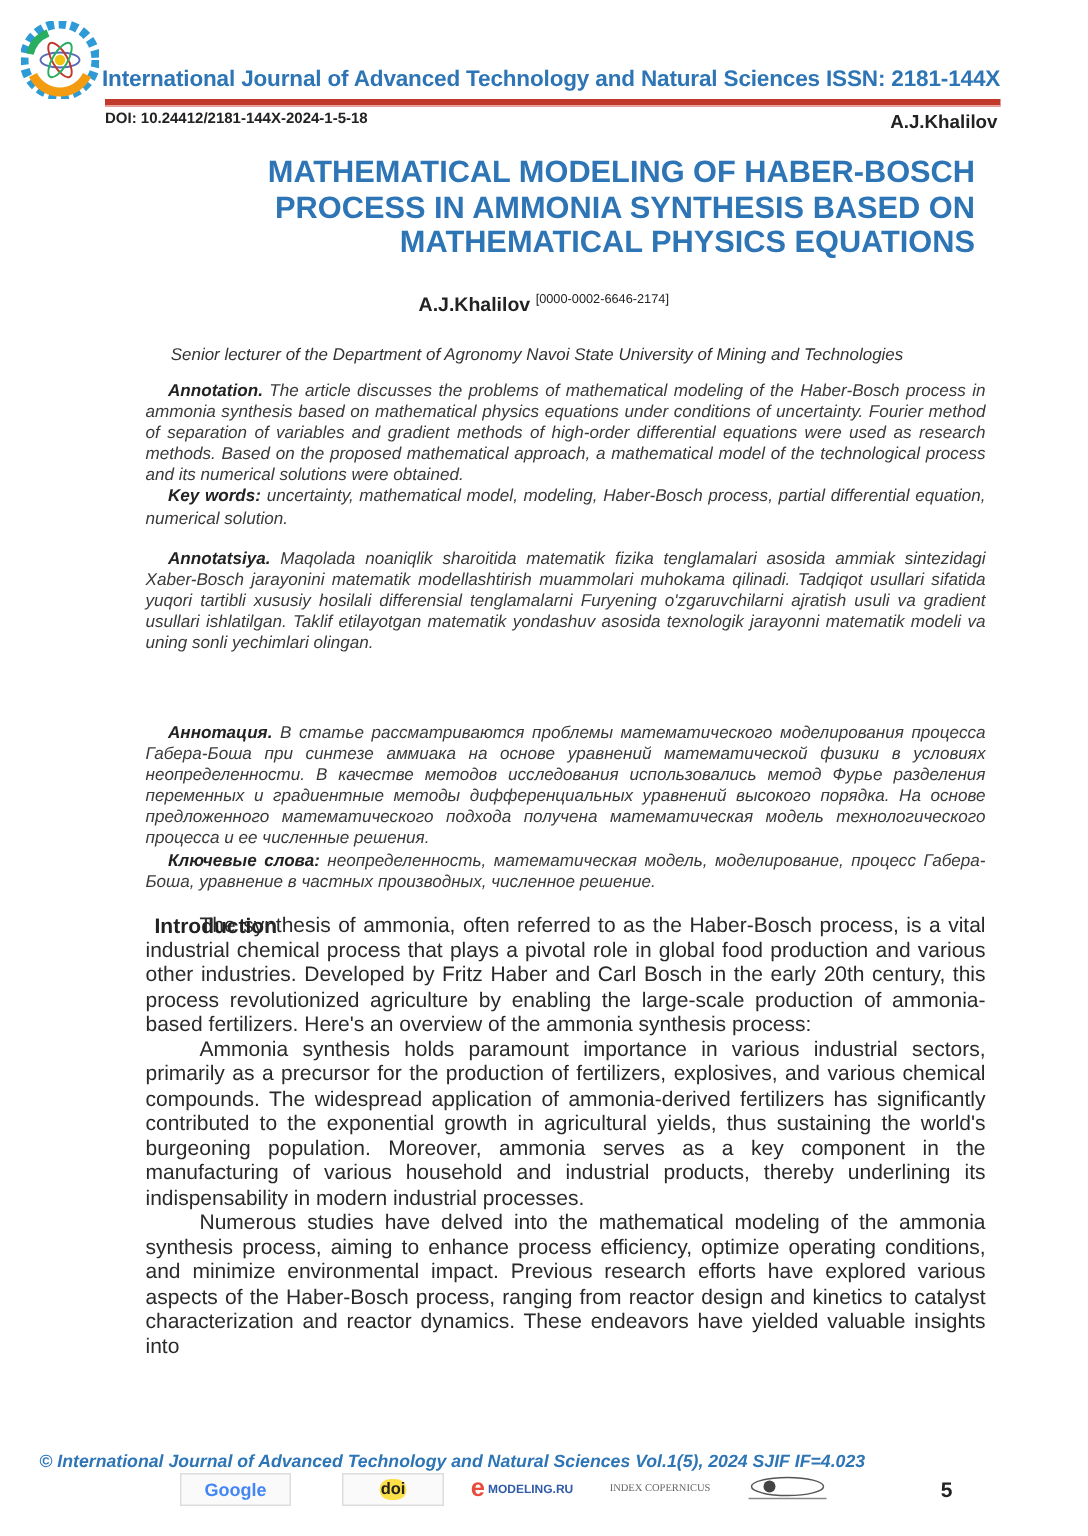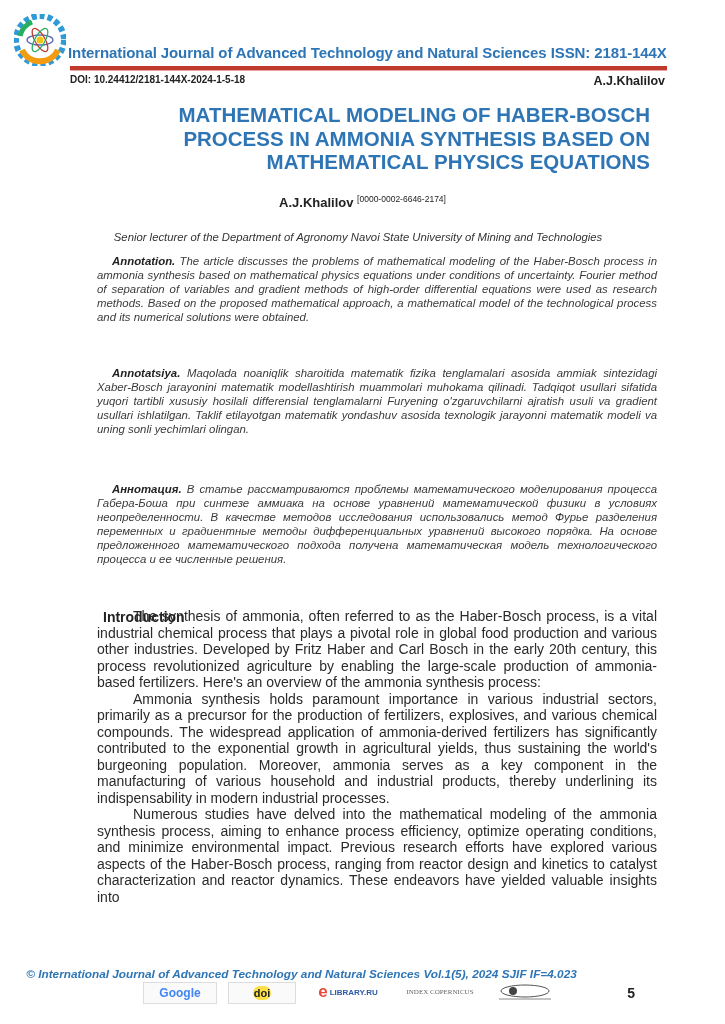--- a/index.html
+++ b/index.html
@@ -47,48 +47,50 @@
 
 <div class="title">MATHEMATICAL MODELING OF HABER-BOSCH PROCESS IN AMMONIA SYNTHESIS BASED ON MATHEMATICAL PHYSICS EQUATIONS</div>
 <div class="author-line">
   <span>A.J.Khalilov</span>
   <sup>[0000-0002-6646-2174]</sup>
 </div>
 <div class="affiliation">Senior lecturer of the Department of Agronomy Navoi State University of Mining and Technologies</div>
 
 <div class="abstract abs-en">
   <p><b>Annotation.</b><span> The article discusses the problems of mathematical modeling of the Haber-Bosch process in ammonia synthesis based on mathematical physics equations under conditions of uncertainty. Fourier method of separation of variables and gradient methods of high-order differential equations were used as research methods. Based on the proposed mathematical approach, a mathematical model of the technological process and its numerical solutions were obtained.</span></p>
+  <p><b>Key words:</b><span> uncertainty, mathematical model, modeling, Haber-Bosch process, partial differential equation, numerical solution.</span></p>
 </div>
 
 <div class="abstract abs-uz">
   <p><b>Annotatsiya.</b><span> Maqolada noaniqlik sharoitida matematik fizika tenglamalari asosida ammiak sintezidagi Xaber-Bosch jarayonini matematik modellashtirish muammolari muhokama qilinadi. Tadqiqot usullari sifatida yuqori tartibli xususiy hosilali differensial tenglamalarni Furyening o'zgaruvchilarni ajratish usuli va gradient usullari ishlatilgan. Taklif etilayotgan matematik yondashuv asosida texnologik jarayonni matematik modeli va uning sonli yechimlari olingan.</span></p>
 </div>
 
 <div class="abstract abs-ru">
   <p><b>Аннотация.</b><span> В статье рассматриваются проблемы математического моделирования процесса Габера-Боша при синтезе аммиака на основе уравнений математической физики в условиях неопределенности. В качестве методов исследования использовались метод Фурье разделения переменных и градиентные методы дифференциальных уравнений высокого порядка. На основе предложенного математического подхода получена математическая модель технологического процесса и ее численные решения.</span></p>
+  <p><b>Ключевые слова:</b><span> неопределенность, математическая модель, моделирование, процесс Габера-Боша, уравнение в частных производных, численное решение.</span></p>
 </div>
 
 <div class="section-heading">Introduction</div>
 <div class="body-text">
   <p>The synthesis of ammonia, often referred to as the Haber-Bosch process, is a vital industrial chemical process that plays a pivotal role in global food production and various other industries. Developed by Fritz Haber and Carl Bosch in the early 20th century, this process revolutionized agriculture by enabling the large-scale production of ammonia-based fertilizers. Here's an overview of the ammonia synthesis process:</p>
   <p>Ammonia synthesis holds paramount importance in various industrial sectors, primarily as a precursor for the production of fertilizers, explosives, and various chemical compounds. The widespread application of ammonia-derived fertilizers has significantly contributed to the exponential growth in agricultural yields, thus sustaining the world's burgeoning population. Moreover, ammonia serves as a key component in the manufacturing of various household and industrial products, thereby underlining its indispensability in modern industrial processes.</p>
   <p>Numerous studies have delved into the mathematical modeling of the ammonia synthesis process, aiming to enhance process efficiency, optimize operating conditions, and minimize environmental impact. Previous research efforts have explored various aspects of the Haber-Bosch process, ranging from reactor design and kinetics to catalyst characterization and reactor dynamics. These endeavors have yielded valuable insights into</p>
 </div>
 
 <div class="footer">© International Journal of Advanced Technology and Natural Sciences Vol.1(5), 2024 SJIF IF=4.023</div>
 <div class="badges">
-  <div class="badge" style="left:0;width:72px;margin-left:23px;">
+  <div class="badge" style="left:0;width:72px;">
     <span style="font-weight:bold;color:#4285f4;font-size:12px;">Google</span>
   </div>
   <div class="badge" style="left:108px;width:66px;">
     <span style="background:#fde047;color:#222;border-radius:8px;padding:1px 1px;font-weight:bold;">doi</span>
   </div>
   <div class="badge" style="left:188px;width:80px;border:none;background:none;">
     <span style="color:#e74c3c;font-weight:bold;font-size:17px;margin-right:2px;">e</span>
-    <span style="color:#2e5aa8;font-weight:bold;font-size:8px;">LIBRARY.RU</span>
+    <span style="color:#2e5aa8;font-weight:bold;font-size:8px;">MODELING.RU</span>
   </div>
   <div class="badge" style="left:278px;width:84px;border:none;background:none;">
     <span style="font-family:'Liberation Serif',serif;font-size:7px;color:#666;">INDEX COPERNICUS</span>
   </div>
   <div class="badge" style="left:370px;width:70px;border:none;background:none;">
     <svg width="60" height="18" viewBox="0 0 60 18">
       <ellipse cx="30" cy="8" rx="24" ry="6" fill="none" stroke="#555" stroke-width="1"></ellipse>
       <circle cx="18" cy="8" r="4" fill="#444"></circle>
       <line x1="4" y1="16" x2="56" y2="16" stroke="#888" stroke-width="1"></line>
     </svg>

